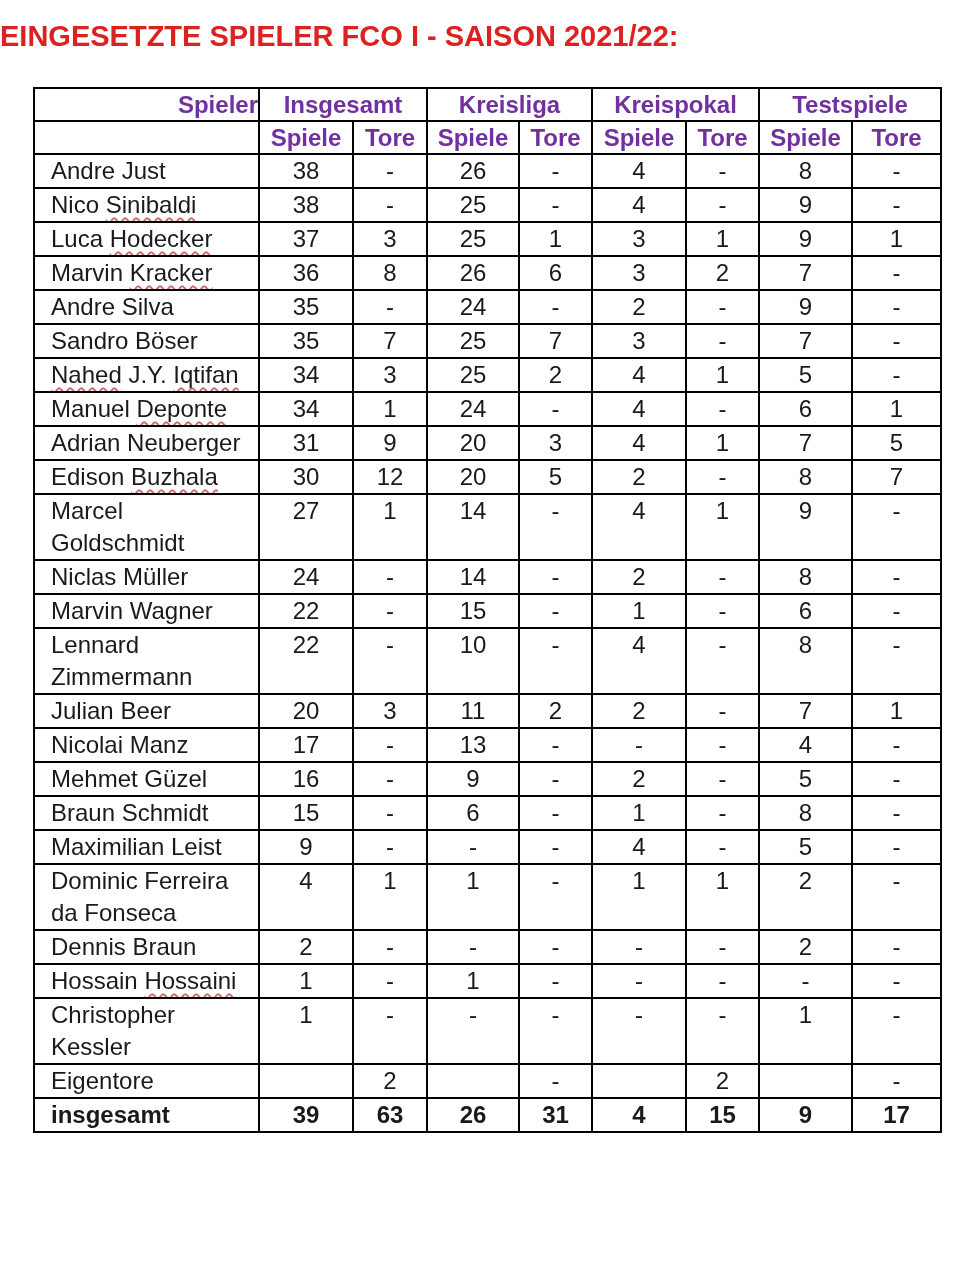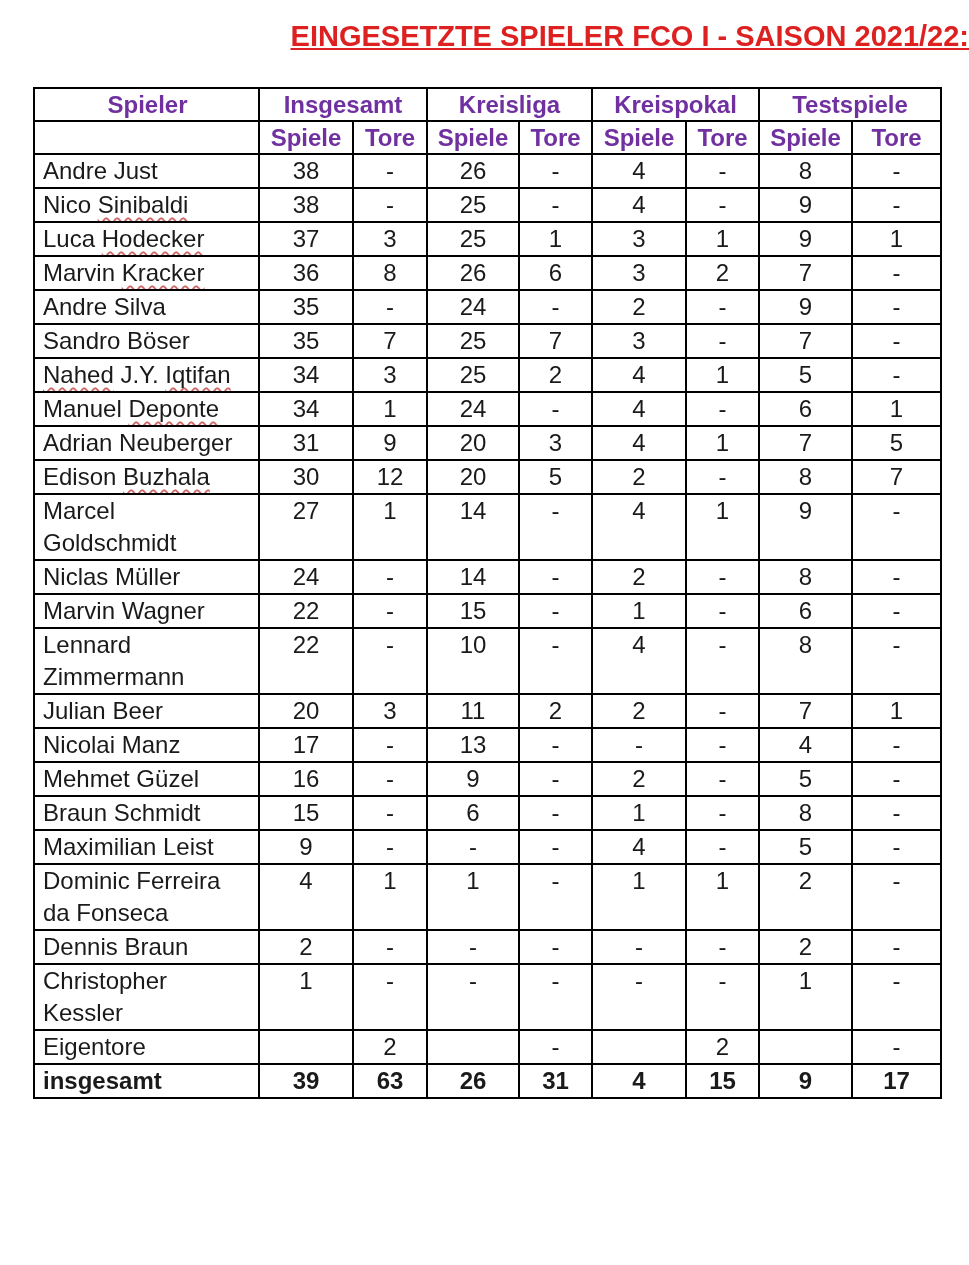--- a/index.html
+++ b/index.html
@@ -12,26 +12,25 @@
   * { box-sizing: border-box; }
   html, body {
     margin: 0; padding: 0;
     background: #ffffff;
     width: 969px; height: 1265px;
     font-family: "Liberation Sans", "DejaVu Sans", sans-serif;
     overflow: hidden;
   }
   .page-title {
     margin: 19px 0 0 0;
-    text-align: right;
+    text-align: left;
     color: var(--title-red);
     font-size: 29px;
     font-weight: bold;
     line-height: 34px;
-    text-decoration: underline;
   }
   table.players {
     border-collapse: collapse;
     table-layout: fixed;
     width: 907px;
     margin: 34px 0 0 33px;
   }
   th, td {
     border: 2px solid var(--grid-black);
     padding: 0;
@@ -40,27 +39,27 @@
   }
   th {
     color: var(--header-purple);
     font-size: 24px;
     font-weight: bold;
     height: 31px;
     line-height: 31px;
     text-align: center;
     white-space: nowrap;
   }
-  th.left { text-align: center; padding-left: 2px; }
+  th.left { text-align: right; padding-left: 2px; }
   td {
     color: var(--body-black);
     font-size: 24px;
     line-height: 32px;
   }
-  td.name { text-align: left; padding-left: 8px; white-space: nowrap; }
+  td.name { text-align: left; padding-left: 16px; white-space: nowrap; }
   td.stat { text-align: center; }
   tr.single td { height: 31px; }
   tr.tall td { height: 64px; margin-top: 13px; }
   tr.total-row td { font-weight: bold; }
   .sp {
     text-decoration: underline wavy var(--squiggle-red);
     text-decoration-thickness: 1.5px;
     text-underline-offset: 4px;
     text-decoration-skip-ink: none;
   }
@@ -327,20 +326,31 @@
         <td class="name">Dennis Braun</td>
         <td class="stat">2</td>
         <td class="stat">-</td>
         <td class="stat">-</td>
         <td class="stat">-</td>
         <td class="stat">-</td>
         <td class="stat">-</td>
         <td class="stat">2</td>
         <td class="stat">-</td>
       </tr>
+      <tr class="single">
+        <td class="name">Hossain <span class="sp">Hossaini</span></td>
+        <td class="stat">1</td>
+        <td class="stat">-</td>
+        <td class="stat">1</td>
+        <td class="stat">-</td>
+        <td class="stat">-</td>
+        <td class="stat">-</td>
+        <td class="stat">-</td>
+        <td class="stat">-</td>
+      </tr>
       <tr class="tall">
         <td class="name">Christopher<br>Kessler</td>
         <td class="stat">1</td>
         <td class="stat">-</td>
         <td class="stat">-</td>
         <td class="stat">-</td>
         <td class="stat">-</td>
         <td class="stat">-</td>
         <td class="stat">1</td>
         <td class="stat">-</td>

